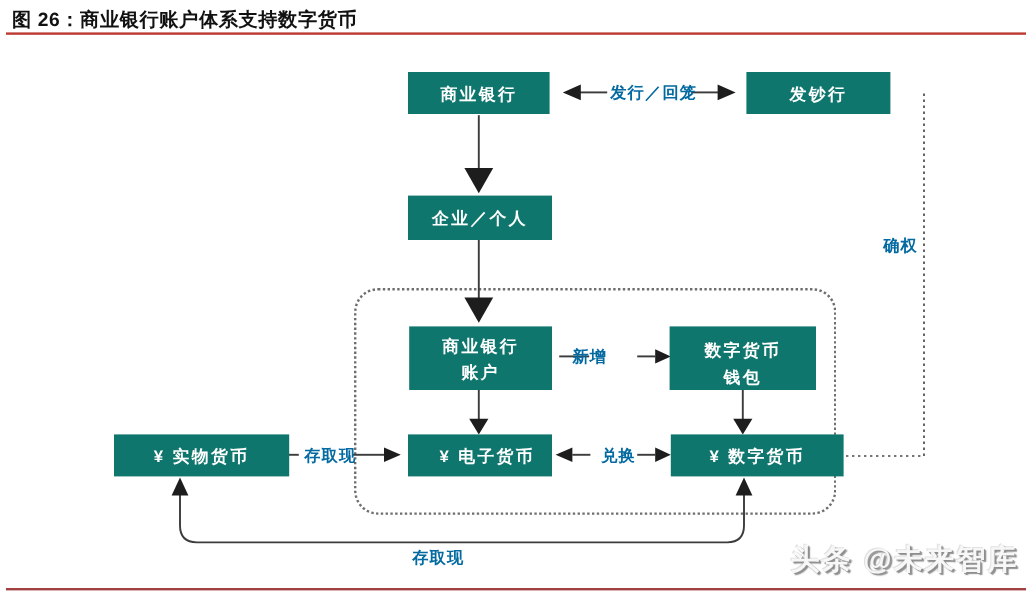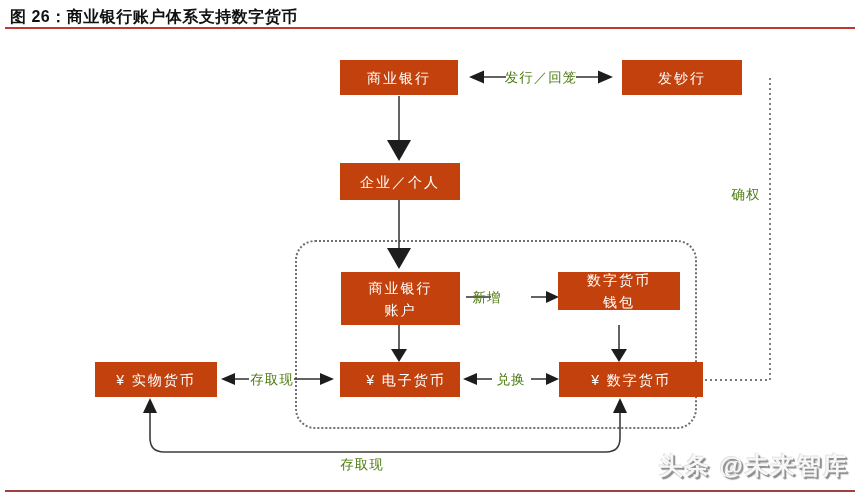--- a/index.html
+++ b/index.html
@@ -8,28 +8,28 @@
     font-family:"Liberation Sans","DejaVu Sans",sans-serif;
   }
   .fig-title{
     position:absolute;left:10px;top:7px;font-size:16px;font-weight:bold;color:#111;
     letter-spacing:0.5px;white-space:nowrap;
   }
   .rule{position:absolute;left:5px;right:0;height:2px;}
   .rule-top{top:27px;background:#bc3a31;}
   .rule-bottom{top:490px;background:#a04040;}
   .node{
-    position:absolute;background:#c2410c;color:#fff;font-weight:normal;font-size:14px;
+    position:absolute;background:#0f766e;color:#fff;font-weight:bold;font-size:14px;
     letter-spacing:2px;display:flex;flex-direction:column;align-items:center;
     justify-content:center;text-align:center;line-height:22px;box-sizing:border-box;
     white-space:nowrap;
   }
   .edge-label{
-    position:absolute;font-size:13.5px;font-weight:400;color:#4d7c0f;
-    letter-spacing:1px;text-align:center;white-space:nowrap;
+    position:absolute;font-size:13.5px;font-weight:700;color:#0369a1;
+    letter-spacing:1px;text-align:right;white-space:nowrap;
   }
   .dashed-zone{
     position:absolute;left:295px;top:240px;width:402px;height:189px;
     border:2px dotted #6e6e6e;border-radius:20px;box-sizing:border-box;
   }
   svg.connectors{position:absolute;left:0;top:0;pointer-events:none;}
   .watermark{
     position:absolute;right:6px;top:450px;font-size:24px;font-weight:bold;
     color:#f7f7f7;letter-spacing:2px;
     text-shadow:2px 2px 1px #8d8d8d, -1px -1px 0 #e2e2e2, 1px 1px 0 #a6a6a6;
@@ -108,45 +108,45 @@
 
   <div class="node" style="left:340px;top:163px;width:120px;height:37px;">
     <span>企业／个人</span>
   </div>
 
   <div class="node" style="left:341px;top:272px;width:119px;height:53px;">
     <span>商业银行</span>
     <span>账户</span>
   </div>
 
-  <div class="node" style="left:558px;top:272px;width:122px;height:38px;">
+  <div class="node" style="left:558px;top:272px;width:122px;height:53px;justify-content:flex-end;">
     <span>数字货币</span>
     <span>钱包</span>
   </div>
 
   <div class="node" style="left:340px;top:362px;width:120px;height:35px;padding-left:12px;">
     <span>¥ 电子货币</span>
   </div>
 
   <div class="node" style="left:559px;top:362px;width:144px;height:35px;">
     <span>¥ 数字货币</span>
   </div>
 
-  <div class="node" style="left:95px;top:362px;width:122px;height:35px;">
+  <div class="node" style="left:95px;top:362px;width:146px;height:35px;">
     <span>¥ 实物货币</span>
   </div>
 
   <div class="edge-label" style="left:501px;top:69px;width:80px;">发行／回笼</div>
 
   <div class="edge-label" style="left:468px;top:289px;width:38px;">新增</div>
 
   <div class="edge-label" style="left:492px;top:371px;width:38px;">兑换</div>
 
   <div class="edge-label" style="left:247px;top:371px;width:50px;">存取现</div>
 
-  <div class="edge-label" style="left:727px;top:186px;width:38px;">确权</div>
+  <div class="edge-label" style="left:727px;top:196px;width:38px;">确权</div>
 
   <div class="edge-label" style="left:337px;top:456px;width:50px;">存取现</div>
 
   <div class="watermark">头条 @未来智库</div>
   <div class="rule rule-bottom"></div>
 
 </div>
 
 </body></html>

